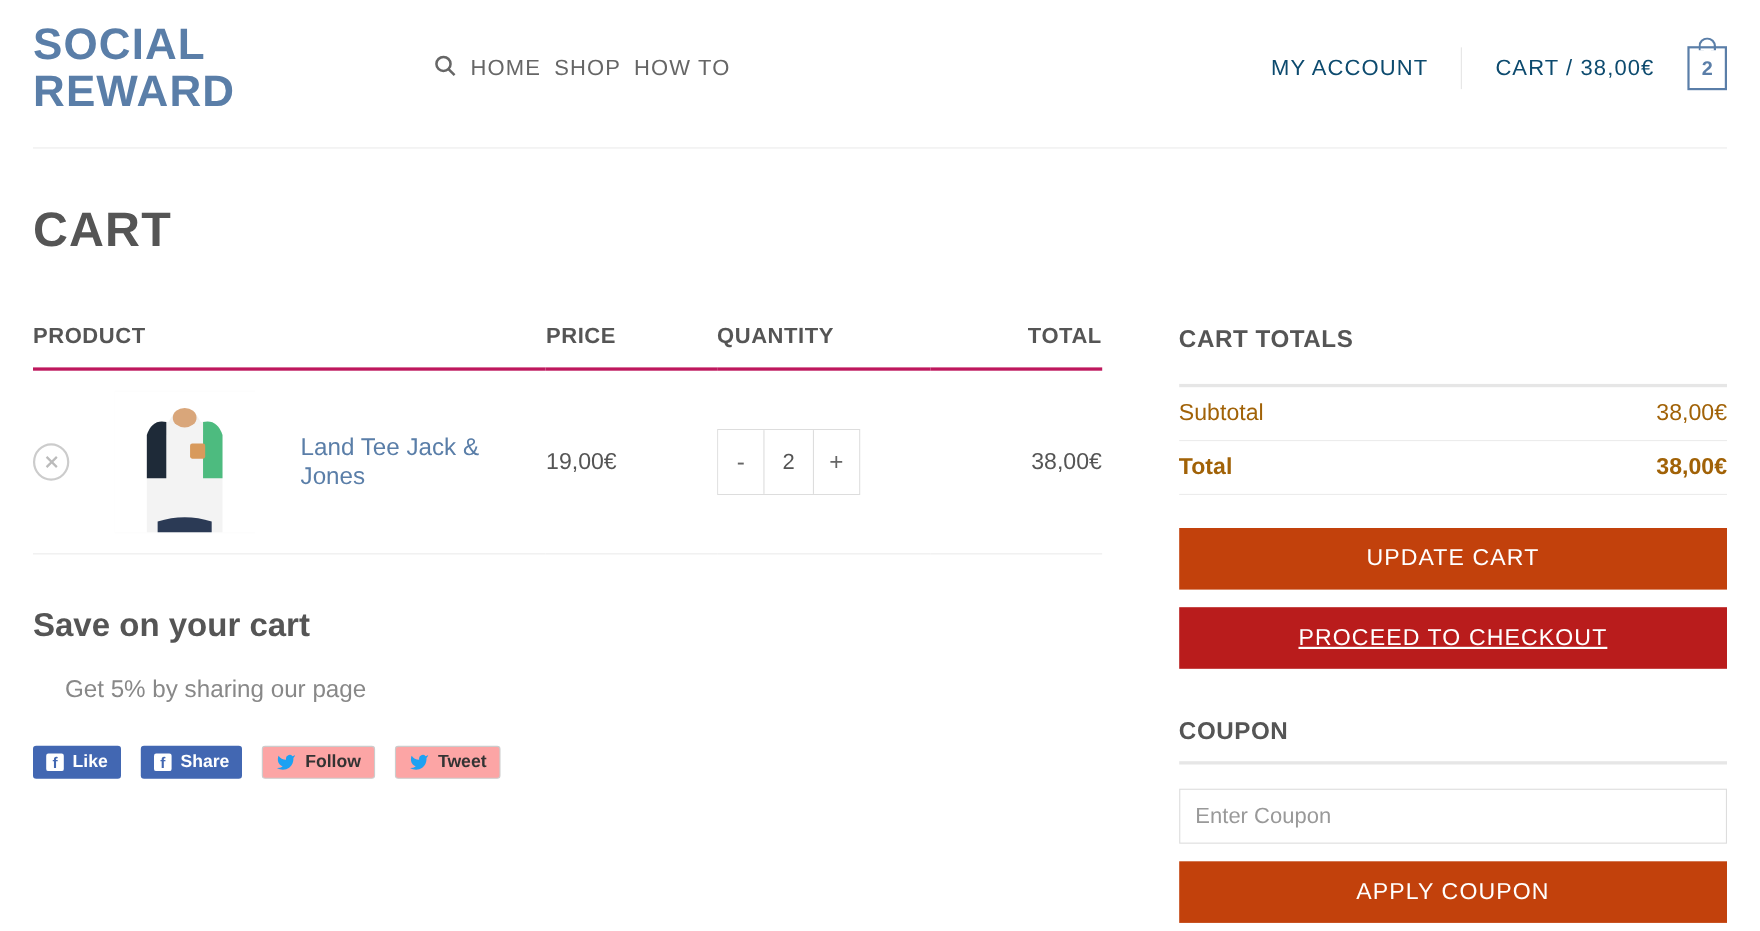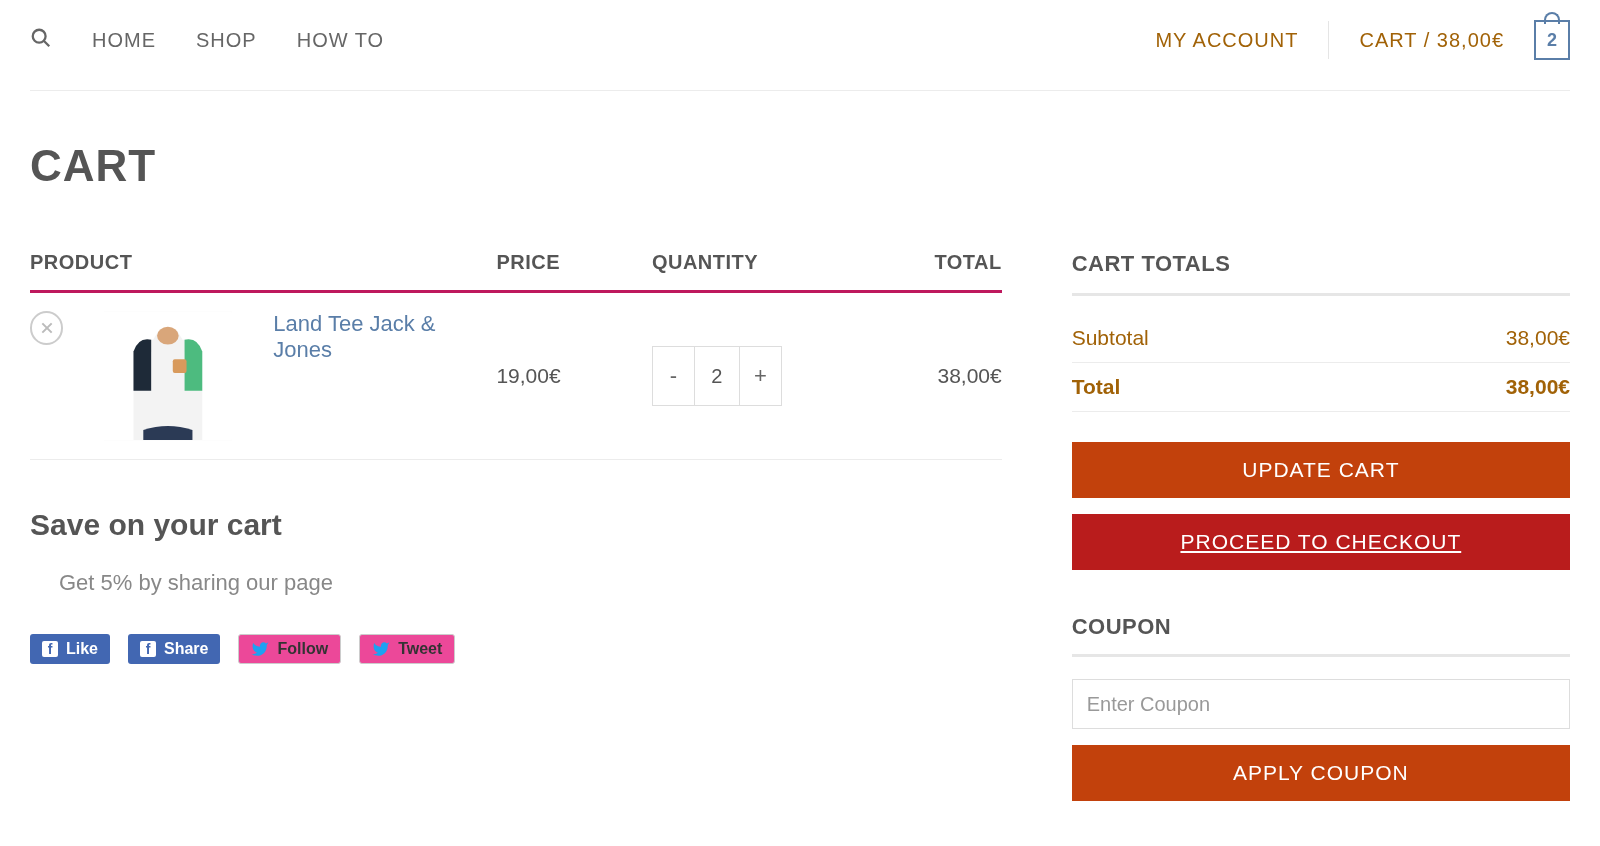--- a/index.html
+++ b/index.html
@@ -20,41 +20,41 @@
     color: #5a7ea8;
     font-size: 40px;
     font-weight: 600;
     letter-spacing: 1px;
     line-height: 1.05;
     margin-right: 180px;
   }
   .nav {
     display: flex;
     align-items: center;
-    gap: 40px;
+    gap: 12px;
   }
   .nav-link {
     color: #666;
     font-size: 20px;
     letter-spacing: 1px;
     font-weight: 500;
     cursor: pointer;
   }
   .search-ico { cursor: pointer; }
   .spacer { flex: 1; }
   .right-nav {
     display: flex;
     align-items: center;
     gap: 30px;
   }
   .divider-v {
     width: 1px; height: 38px; background:#e5e5e5;
   }
   .cart-link {
-    color: #a16207;
+    color: #0c4a6e;
     font-size: 20px;
     font-weight: 500;
     letter-spacing: 1px;
     cursor:pointer;
   }
   .bag {
     width: 36px; height: 40px;
     border: 2px solid #5a7ea8;
     display:flex; align-items:center; justify-content:center;
     color:#5a7ea8; font-weight:600; font-size:18px;
@@ -81,21 +81,21 @@
   .cart-table thead { border-bottom:3px solid #be185d;}
   .cart-table tbody td{
     padding: 18px 0; vertical-align:middle; color:#555; font-size:21px;
     border-bottom:1px solid #ececec;
   }
   .remove-btn{
     width:34px; height:34px; border:2px solid #ccc; border-radius:50%;
     display:flex; align-items:center; justify-content:center;
     color:#bbb; font-size:20px; cursor:pointer; background:none;
   }
-  .prod-cell{ display:flex; gap:41px;}
+  .prod-cell{ display:flex; align-items:center; gap:41px;}
   .thumb{
     width:130px; height:130px; background:#fdfdfd;
     display:flex; align-items:flex-end; justify-content:center;
     overflow:hidden;
   }
   .prod-name{ color:#5a7ea8; font-size:22px; cursor:pointer;}
   .qty{
     display:flex; border:1px solid #ddd; width:130px; height:60px;
   }
   .qty button{
@@ -107,32 +107,32 @@
   }
   .save-title{ font-size:30px; font-weight:700; color:#555; margin: 48px 0 28px;}
   .save-sub{ font-size:22px; color:#888; margin-bottom: 38px; margin-left: 29px;}
   .social-row{ display:flex; gap:18px; align-items:center;}
   .fb-btn{
     background:#4267B2; color:#fff; font-size:16px; font-weight:600;
     padding:6px 12px; border-radius:3px; display:flex; align-items:center; gap:8px;
     cursor:pointer; border:none;
   }
   .tw-btn{
-    background:#ec4899; color:#333; font-size:16px; font-weight:600;
+    background:#fca5a5; color:#333; font-size:16px; font-weight:600;
     padding:5px 12px; border:1px solid #ccc; border-radius:3px;
     display:flex; align-items:center; gap:8px; cursor:pointer;
   }
   .fb-f{
     background:#fff; color:#4267B2; font-weight:800; font-size:14px;
     width:16px; height:16px; border-radius:2px; display:flex;
     align-items:center; justify-content:center;
   }
   .side-h2{
     font-size:22px; font-weight:700; color:#555; letter-spacing:0.5px;
-    border-bottom:3px solid #e6e6e6; padding-bottom:16px; margin-bottom:18px;
+    border-bottom:3px solid #e6e6e6; padding-bottom:28px; 
   }
   .side-row{
     display:flex; justify-content:space-between; font-size:21px; color:#a16207;
     padding:12px 0; border-bottom:1px solid #ececec;
   }
   .btn{
     width:100%; height:56px; border:none; color:#fff; font-size:21px;
     font-weight:500; letter-spacing:1px; cursor:pointer; margin-top:16px;
   }
   .btn-blue{ background:#c2410c;}
@@ -149,20 +149,24 @@
   .arrow{
     position:absolute; left:300px; top:540px; pointer-events:none;
   }
   .left{ position:relative;}
   .arrow svg{ transform: rotate(25deg);}
 </style>
 </head>
 <body>
 
 <header>
+  <div class="logo">
+    <div>SOCIAL</div>
+    <div>REWARD</div>
+  </div>
   <nav class="nav">
     <span class="search-ico">
       <svg width="22" height="22" viewBox="0 0 24 24" fill="none" stroke="#666" stroke-width="2.5">
           <circle cx="10" cy="10" r="7"></circle>
           <line x1="21" y1="21" x2="15" y2="15"></line>
         </svg>
     </span>
     <span class="nav-link">HOME</span>
     <span class="nav-link">SHOP</span>
     <span class="nav-link">HOW TO</span>

